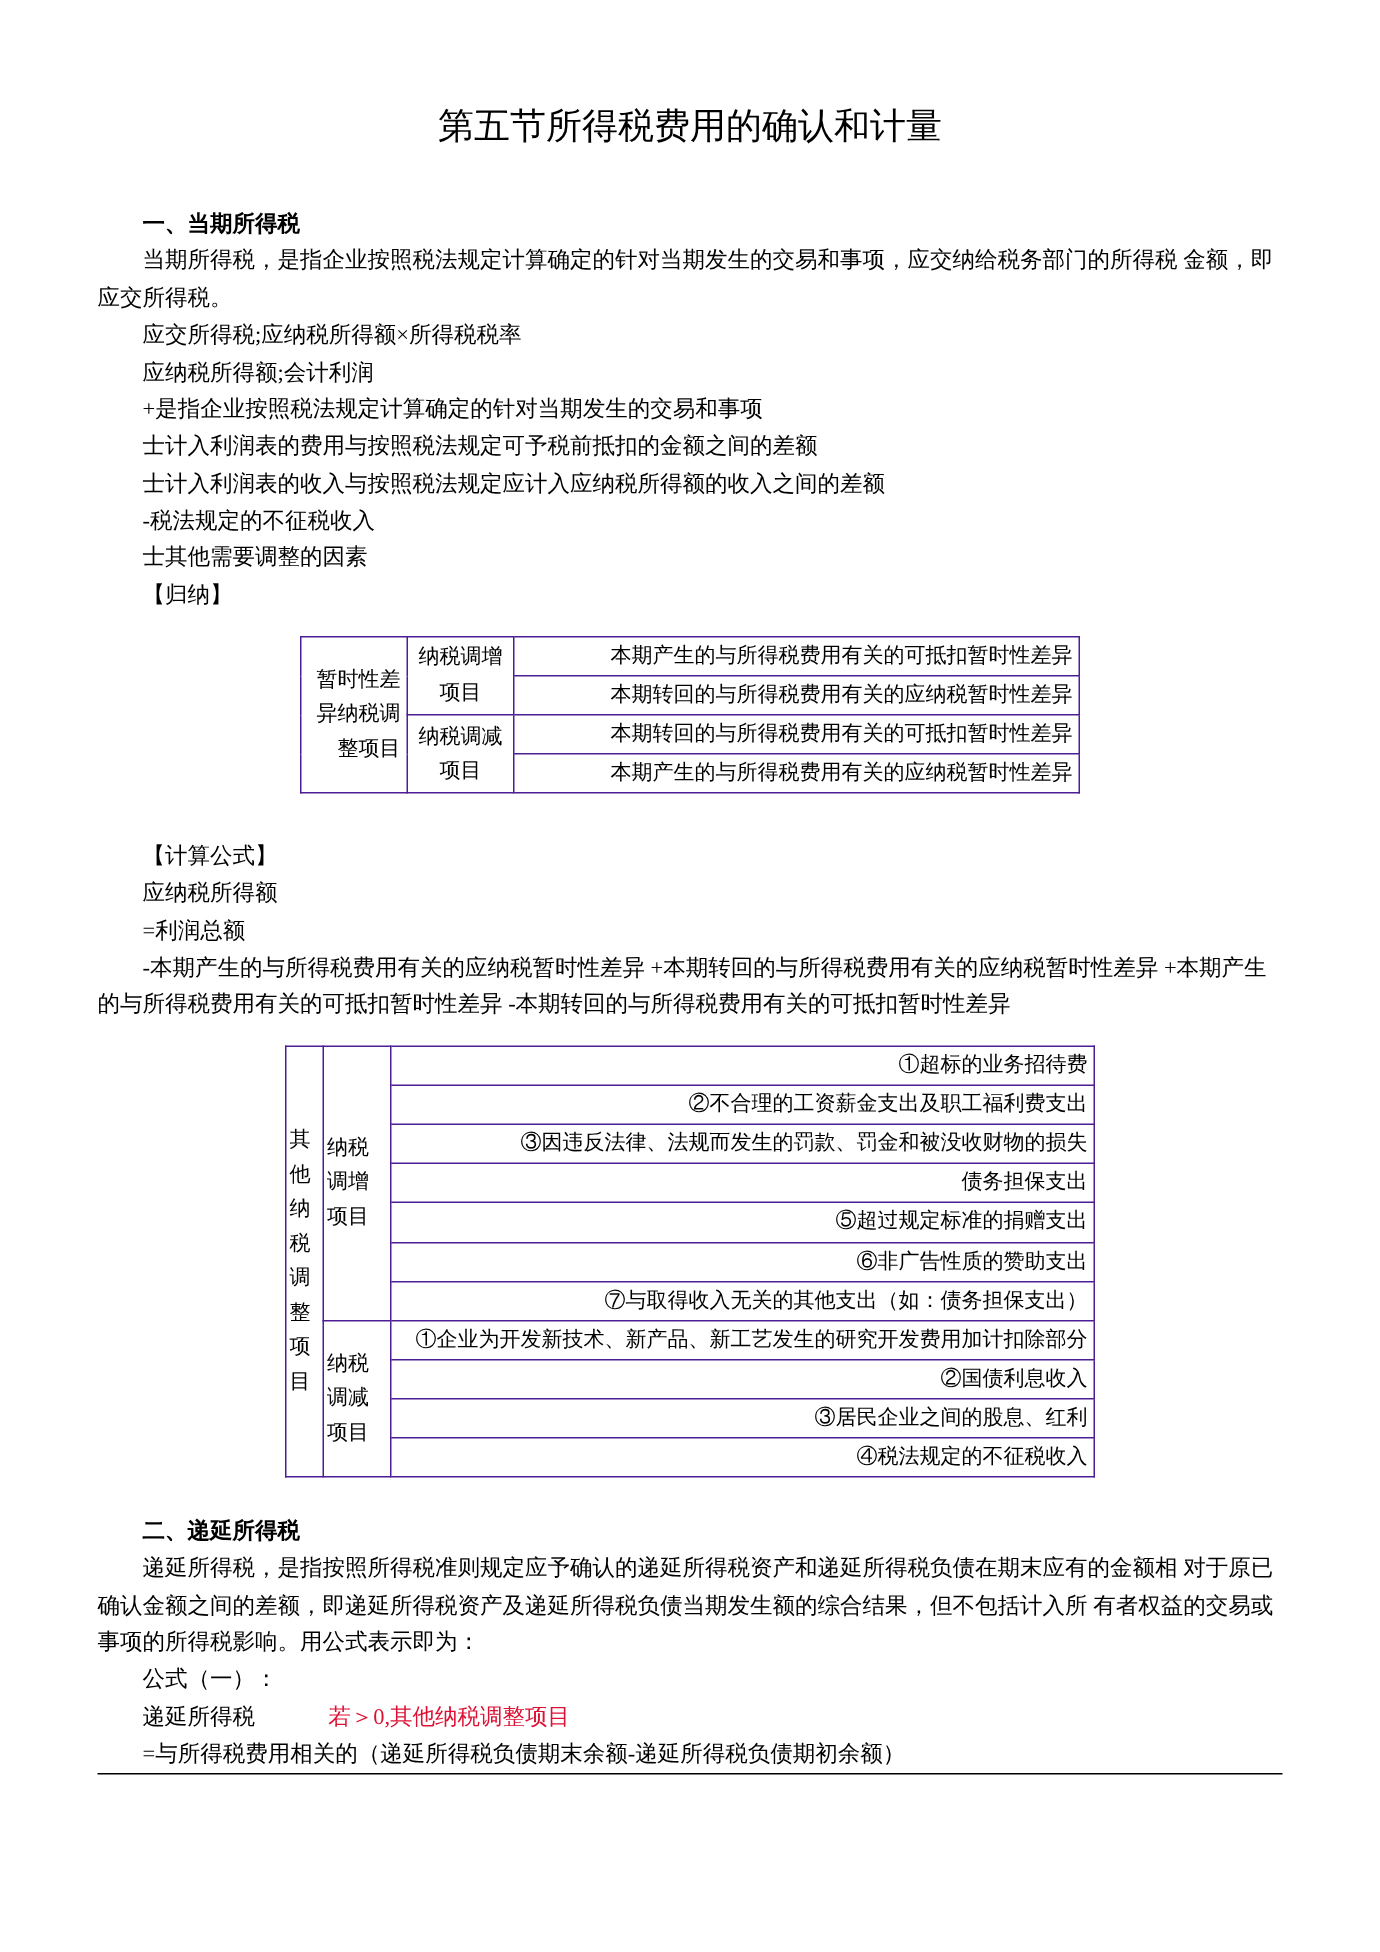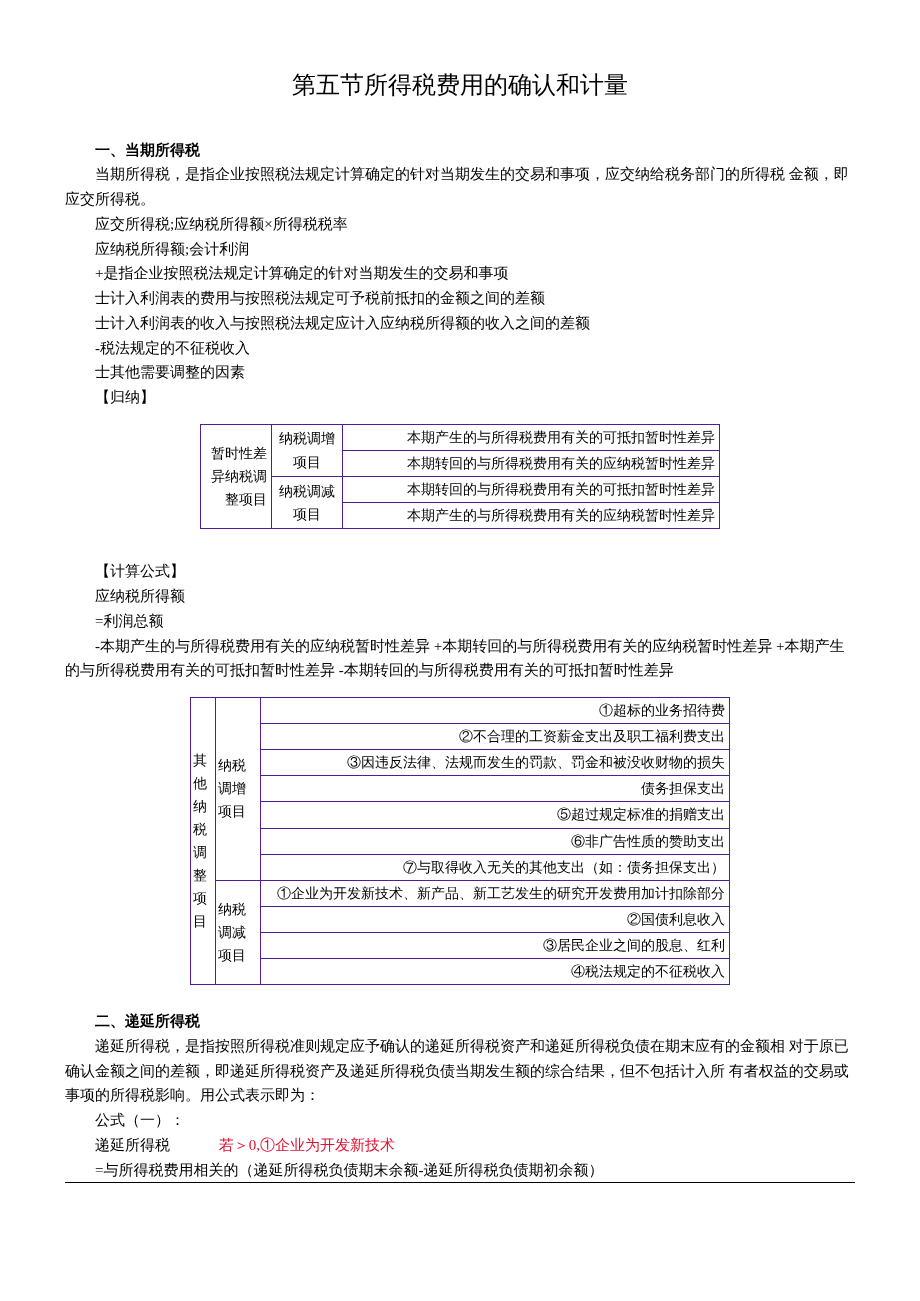--- a/index.html
+++ b/index.html
@@ -133,15 +133,15 @@
       </tr>
 </tbody>
   </table>
 
 <div class="spacer2"></div>
 <p class="para indent bold">二、递延所得税</p>
 <p class="para indent">递延所得税，是指按照所得税准则规定应予确认的递延所得税资产和递延所得税负债在期末应有的金额相 对于原已确认金额之间的差额，即递延所得税资产及递延所得税负债当期发生额的综合结果，但不包括计入所 有者权益的交易或事项的所得税影响。用公式表示即为：</p>
 <p class="para indent">公式（一）：</p>
 <p class="para indent">
   <span>递延所得税</span>&nbsp;&nbsp;&nbsp;&nbsp;&nbsp;&nbsp;&nbsp;&nbsp;&nbsp;&nbsp;&nbsp;&nbsp;
-  <span class="red">若＞0,①企业为开发新技术</span>
+  <span class="red">若＞0,其他纳税调整项目</span>
 </p>
 <p class="para indent formula-line">=与所得税费用相关的（递延所得税负债期末余额-递延所得税负债期初余额）</p>
 
 </body></html>

